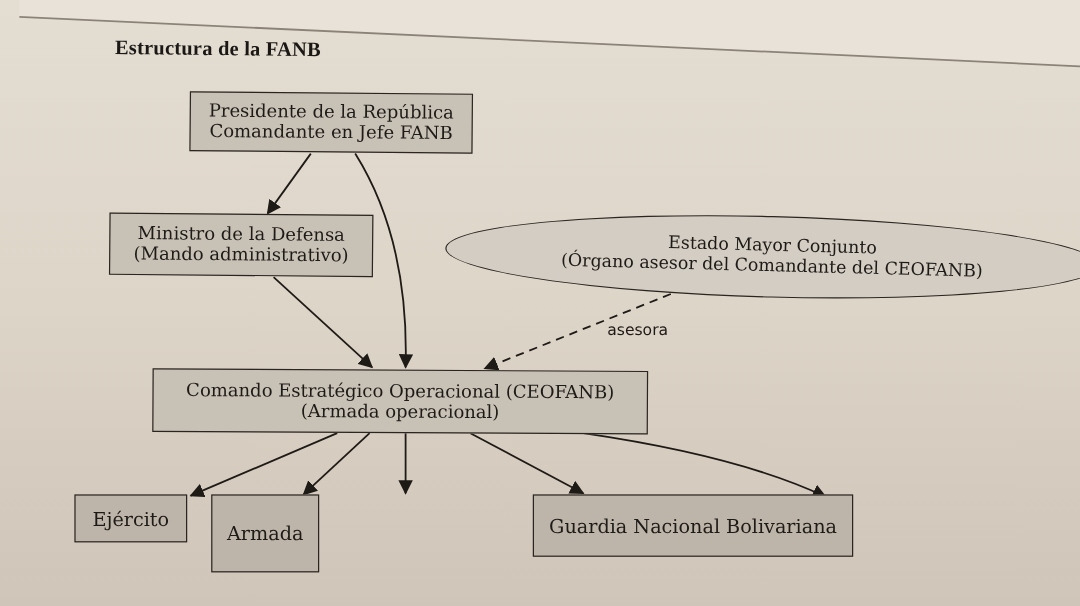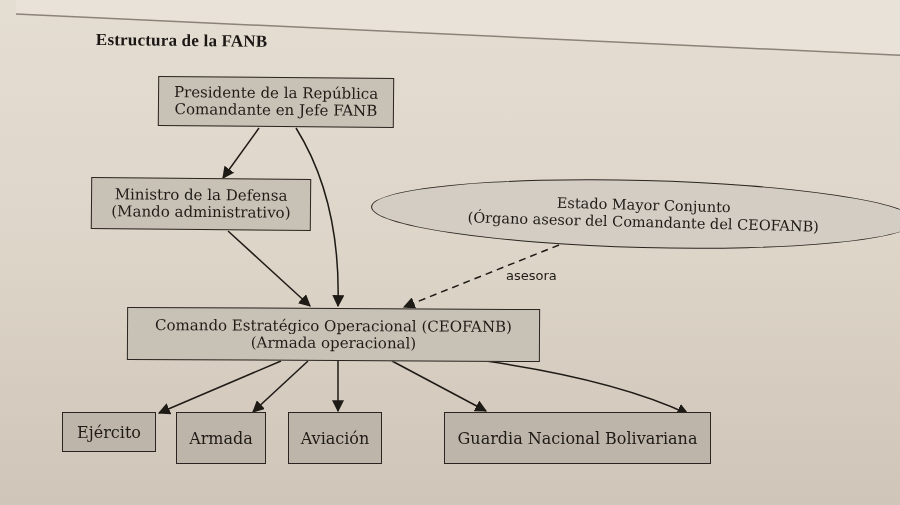--- a/index.html
+++ b/index.html
@@ -93,23 +93,20 @@
   <div class="edge-label">asesora</div>
 
   <div class="node" style="left:111px; top:308px; width:413px; height:53px; transform:rotate(0.3deg);">
     <span>Comando Estratégico Operacional (CEOFANB)</span>
     <span>(Armada operacional)</span>
   </div>
 
   <div class="node leaf" style="left:46px; top:412px; width:94px; height:40px;">
     <span>Ejército</span>
   </div>
-  <div class="node leaf" style="left:160px; top:412px; width:90px; height:52px;">
+  <div class="node leaf" style="left:160px; top:412px; width:90px; height:65px;">
     <span>Armada</span>
-  </div>
-  <div class="node leaf" style="left:272px; top:412px; width:94px; height:52px;">
-    <span>Aviación</span>
   </div>
   <div class="node leaf" style="left:388px; top:412px; width:267px; height:52px;margin-left:40px;">
     <span>Guardia Nacional Bolivariana</span>
   </div>
 
 </div>
 
 </body></html>

